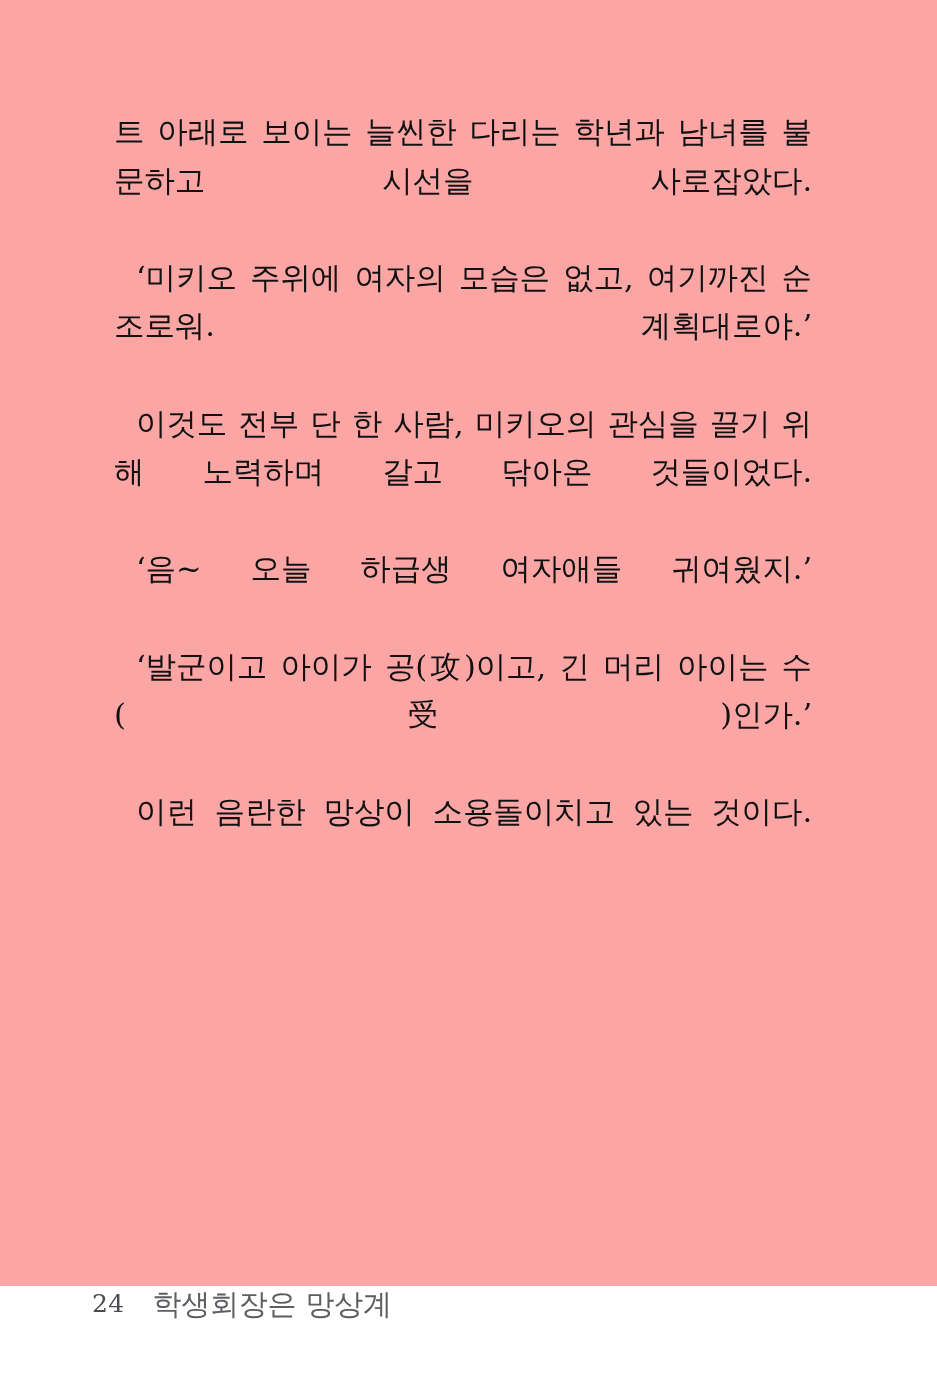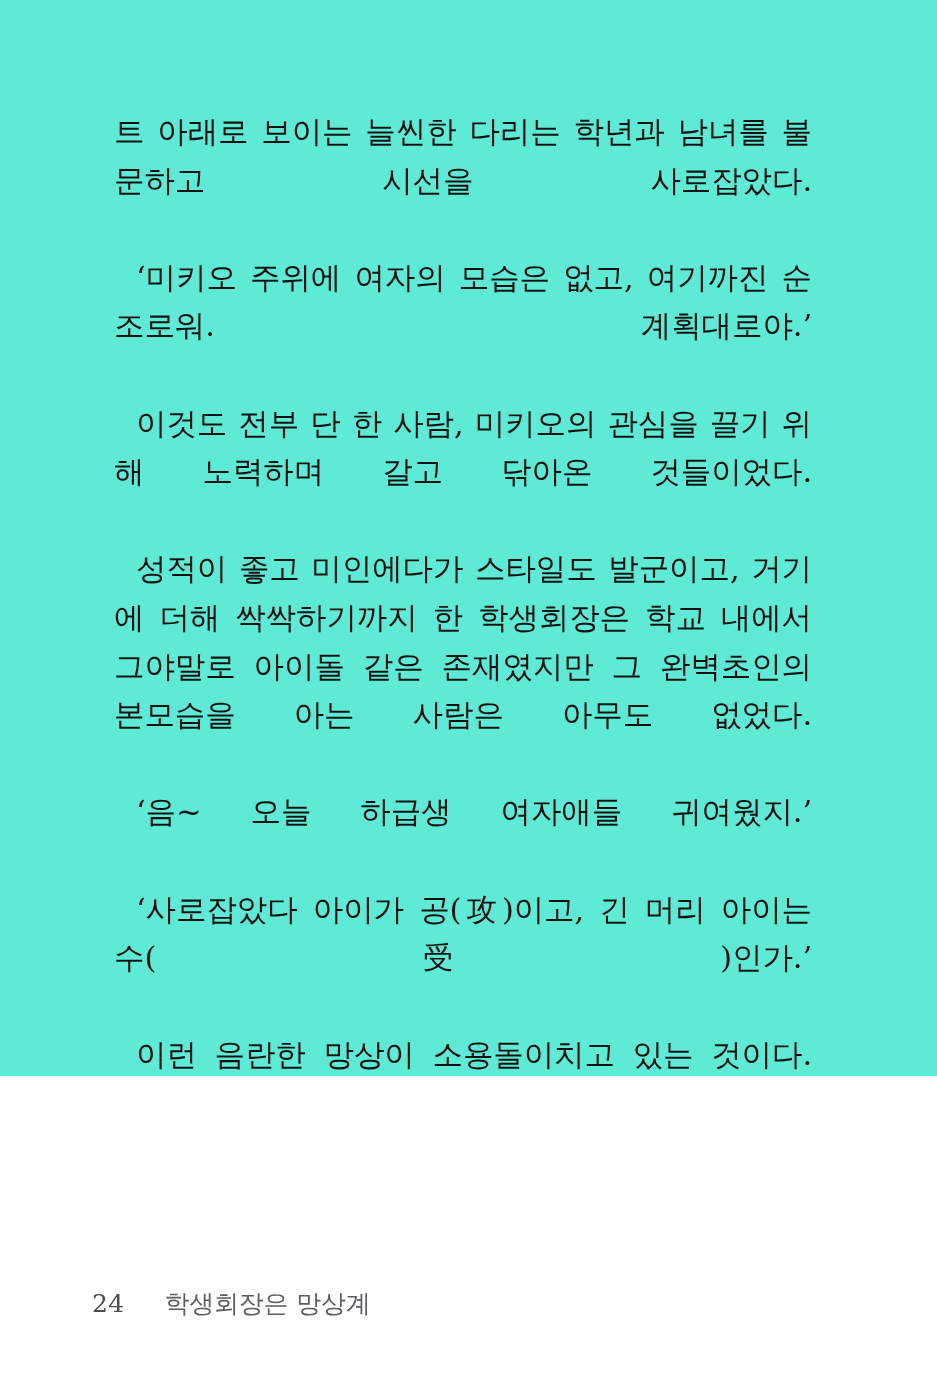--- a/index.html
+++ b/index.html
@@ -12,22 +12,22 @@
     width: 937px;
     height: 1374px;
     background: #ffffff;
     font-family: "DejaVu Serif", "Liberation Serif", serif;
     overflow: hidden;
   }
 
   .page {
     position: relative;
     width: 937px;
-    height: 1076px;
-    background: #5eead4;
+    height: 1286px;
+    background: #fca5a5;
     box-sizing: border-box;
   }
 
   
   .text-block {
     position: absolute;
     left: 114px;
     top: 108px;
     width: 698px;
   }
@@ -70,40 +70,39 @@
   }
 
   .folio {
     font-size: 25px;
     line-height: 32px;
     color: #4c4c51;
     letter-spacing: 0.3px;
   }
 
   .running-title {
-    font-size: 25px;
+    font-size: 29px;
     line-height: 32px;
     color: #5d5d62;
-    margin-left: 40px;
+    margin-left: 28px;
     letter-spacing: -0.2px;
   }
 </style>
 </head>
 <body>
 
 <div class="page">
 
   <div class="text-block" id="text-block">
 
   <p class="para continuation">트 아래로 보이는 늘씬한 다리는 학년과 남녀를 불문하고 시선을 사로잡았다.</p>
       <p class="para">‘미키오 주위에 여자의 모습은 없고, 여기까진 순조로워. 계획대로야.’</p>
       <p class="para">이것도 전부 단 한 사람, 미키오의 관심을 끌기 위해 노력하며 갈고 닦아온 것들이었다.</p>
-      <p class="para">성적이 좋고 미인에다가 스타일도 발군이고, 거기에 더해 싹싹하기까지 한 학생회장은 학교 내에서 그야말로 아이돌 같은 존재였지만 그 완벽초인의 본모습을 아는 사람은 아무도 없었다.</p>
       <p class="para">‘음~ 오늘 하급생 여자애들 귀여웠지.’</p>
-      <p class="para">‘사로잡았다 아이가 공(攻)이고, 긴 머리 아이는 수(受)인가.’</p>
+      <p class="para">‘발군이고 아이가 공(攻)이고, 긴 머리 아이는 수(受)인가.’</p>
       <p class="para">이런 음란한 망상이 소용돌이치고 있는 것이다.</p>
     </div>
 
   <div class="footer">
     <span class="folio">24</span>
     <span class="running-title">학생회장은 망상계</span>
   </div>
 
 </div>
 

